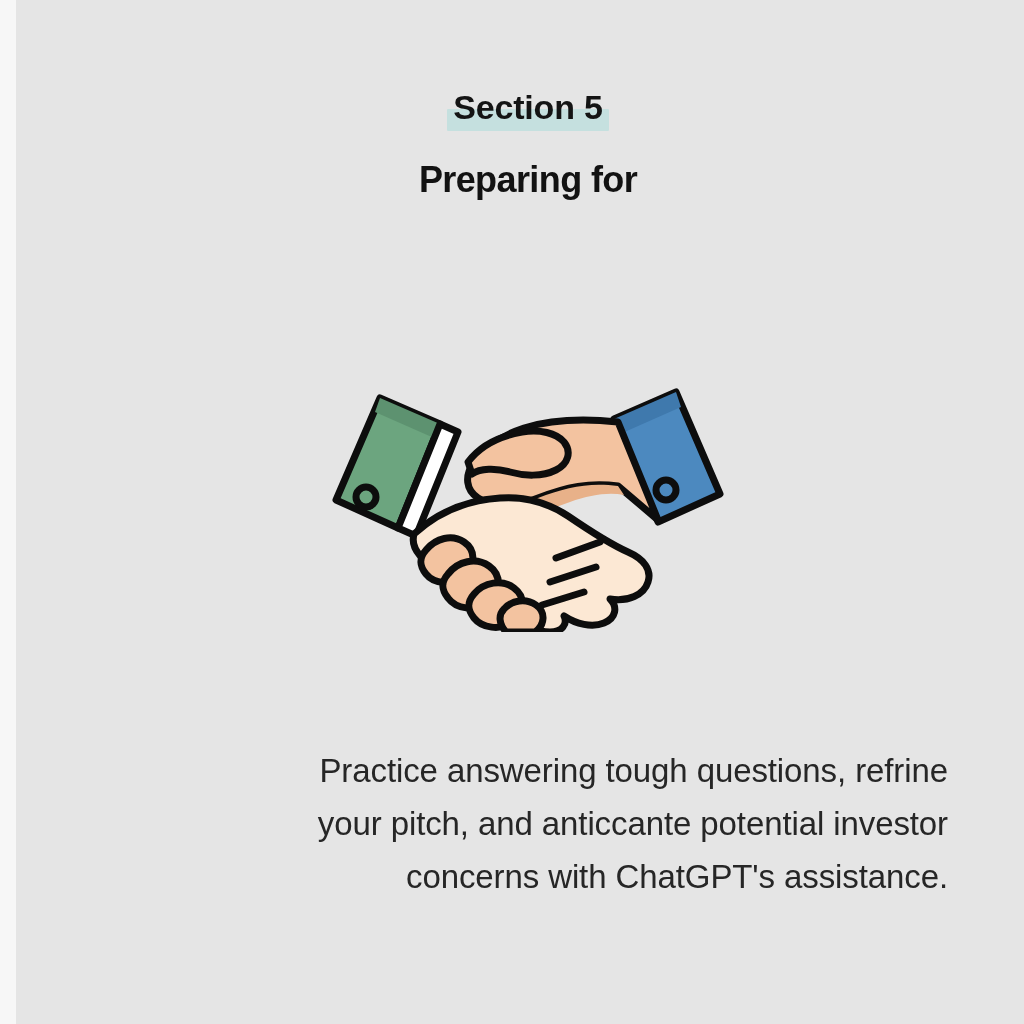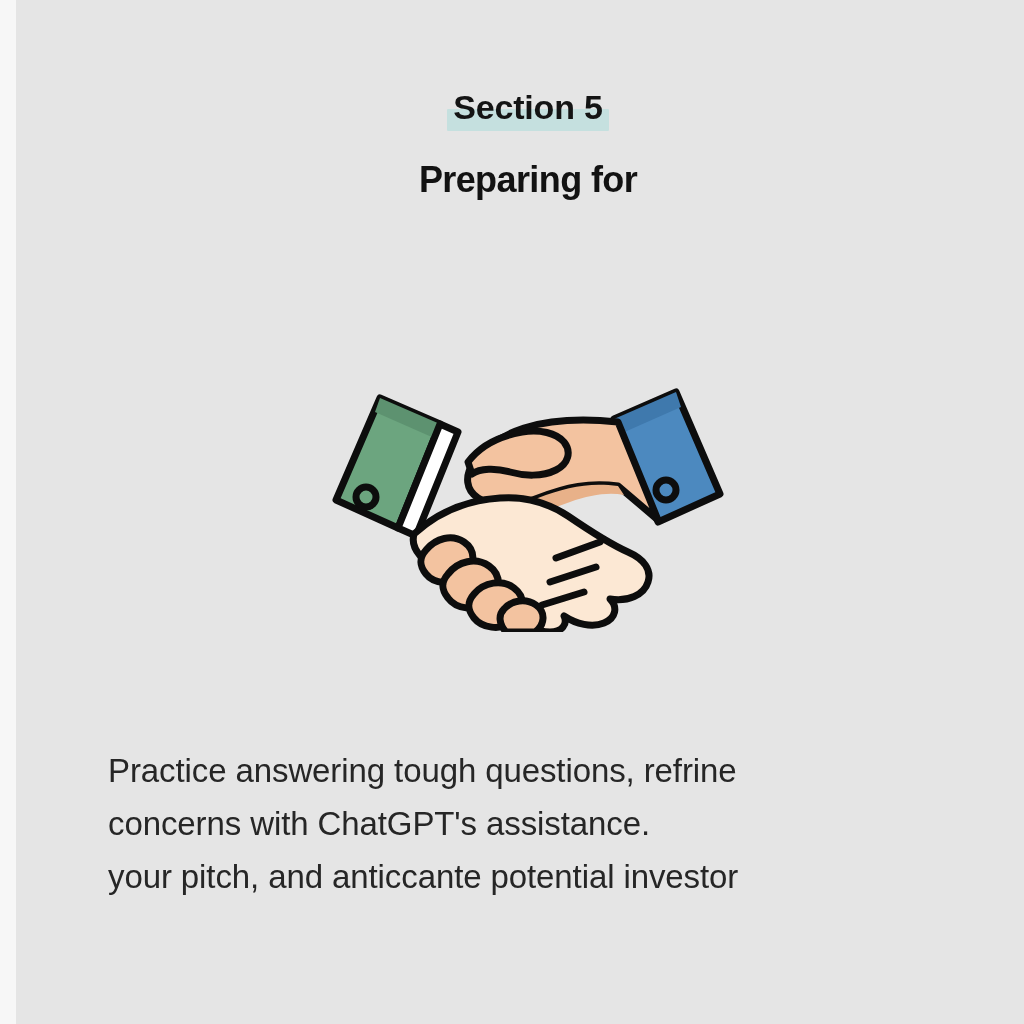--- a/index.html
+++ b/index.html
@@ -85,21 +85,21 @@
   }
   .art svg { display: block; width: 100%; height: 100%; }
 
   
   .body-copy {
     position: absolute;
     top: 744px;
     left: 50%;
     transform: translateX(-50%);
     width: 840px;
-    text-align: left;
+    text-align: right;
     font-size: 33px;
     line-height: 53px;
     color: #262626;
     letter-spacing: -0.1px;
   }
   .body-copy .line { display: block; }
 </style>
 </head>
 <body>
 
@@ -174,17 +174,17 @@
         <path d="M238 196 L282 180" fill="none"></path>
         <path d="M232 220 L278 205" fill="none"></path>
         <path d="M224 243 L266 230" fill="none"></path>
 
       </g>
     </svg>
   </div>
 
   <div class="body-copy">
     <span class="line">Practice answering tough questions, refrine</span>
+    <span class="line">your pitch, and anticcante potential investor</span>
     <span class="line">concerns with ChatGPT's assistance.</span>
-    <span class="line">your pitch, and anticcante potential investor</span>
   </div>
 
 </div>
 
 </body></html>

